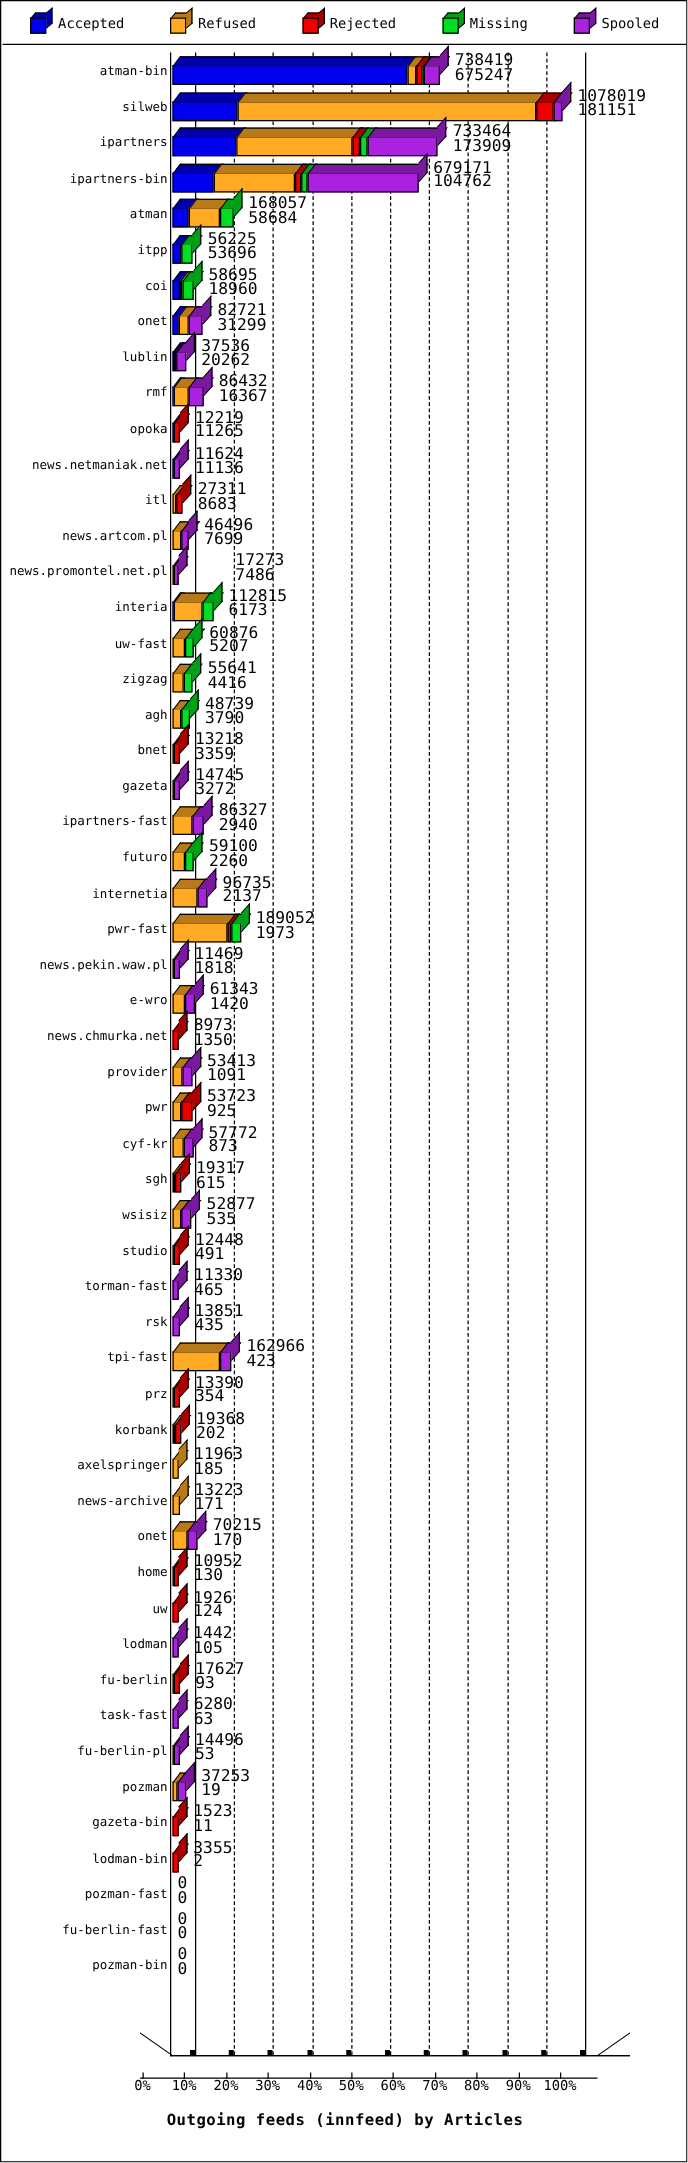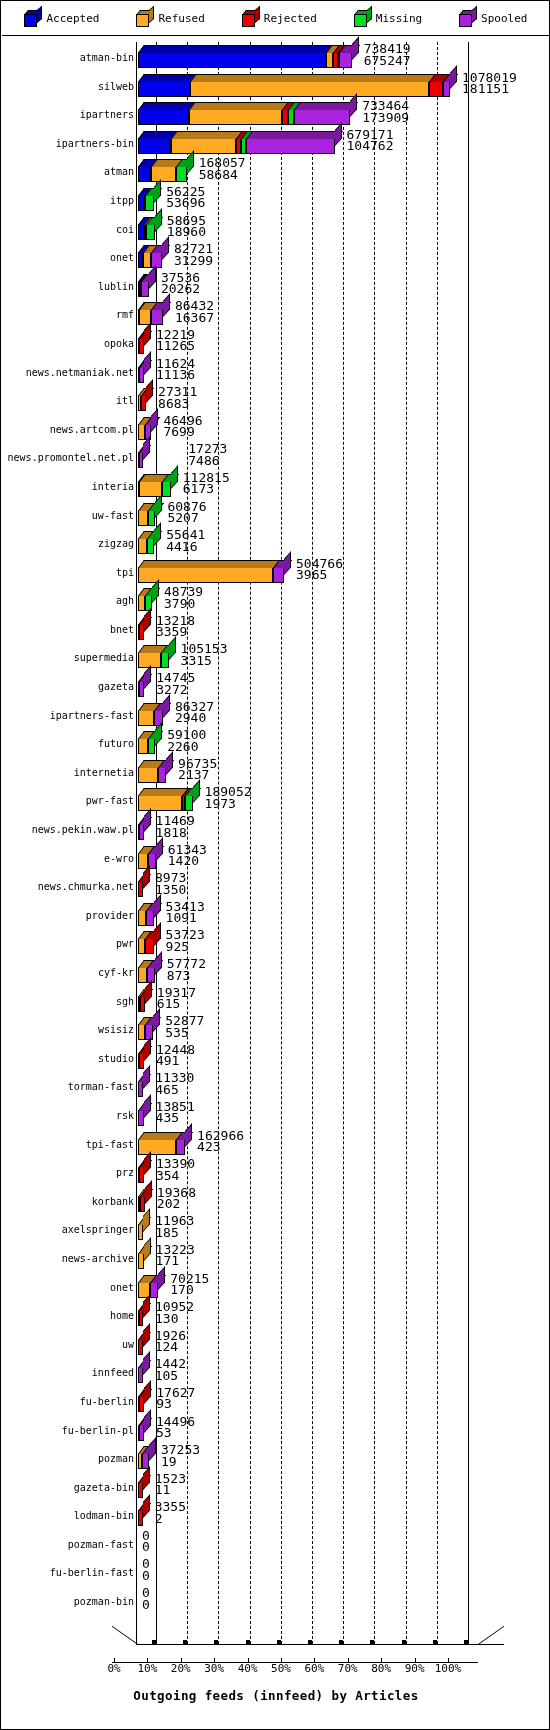--- a/index.html
+++ b/index.html
@@ -488,38 +488,20 @@
               </div>
               <div class="endcap" style="left: 16.224px; background: rgb(0, 159, 24);"></div>
             </div>
             <div class="vals" style="left: 28.224px;">
               <div>55641</div>
               <div>4416</div>
             </div>
           </div>
         </div>
         <div class="row">
-          <div class="rlabel">tpi</div>
-          <div class="bararea">
-            <div class="bar">
-              <div class="seg" style="left: 0px; width: 135.096px; background: rgb(255, 170, 34);">
-                <span class="stop" style="width: 137.096px; background: rgb(184, 122, 24);"></span>
-              </div>
-              <div class="seg" style="left: 135.096px; width: 10.92px; background: rgb(170, 34, 221);">
-                <span class="stop" style="width: 12.92px; background: rgb(122, 24, 159);"></span>
-              </div>
-              <div class="endcap" style="left: 146.016px; background: rgb(122, 24, 159);"></div>
-            </div>
-            <div class="vals" style="left: 158.016px;">
-              <div>504766</div>
-              <div>3965</div>
-            </div>
-          </div>
-        </div>
-        <div class="row">
           <div class="rlabel">agh</div>
           <div class="bararea">
             <div class="bar">
               <div class="seg" style="left: 0px; width: 6.864px; background: rgb(255, 170, 34);">
                 <span class="stop" style="width: 8.864px; background: rgb(184, 122, 24);"></span>
               </div>
               <div class="seg" style="left: 6.864px; width: 7.176px; background: rgb(0, 221, 34);">
                 <span class="stop" style="width: 9.176px; background: rgb(0, 159, 24);"></span>
               </div>
               <div class="endcap" style="left: 14.04px; background: rgb(0, 159, 24);"></div>
@@ -542,38 +524,20 @@
               </div>
               <div class="endcap" style="left: 5.928px; background: rgb(171, 0, 0);"></div>
             </div>
             <div class="vals" style="left: 17.928px;">
               <div>13218</div>
               <div>3359</div>
             </div>
           </div>
         </div>
         <div class="row">
-          <div class="rlabel">supermedia</div>
-          <div class="bararea">
-            <div class="bar">
-              <div class="seg" style="left: 0px; width: 23.088px; background: rgb(255, 170, 34);">
-                <span class="stop" style="width: 25.088px; background: rgb(184, 122, 24);"></span>
-              </div>
-              <div class="seg" style="left: 23.088px; width: 7.488px; background: rgb(0, 221, 34);">
-                <span class="stop" style="width: 9.488px; background: rgb(0, 159, 24);"></span>
-              </div>
-              <div class="endcap" style="left: 30.576px; background: rgb(0, 159, 24);"></div>
-            </div>
-            <div class="vals" style="left: 42.576px;">
-              <div>105153</div>
-              <div>3315</div>
-            </div>
-          </div>
-        </div>
-        <div class="row">
           <div class="rlabel">gazeta</div>
           <div class="bararea">
             <div class="bar">
               <div class="seg" style="left: 0px; width: 2px; background: rgb(255, 170, 34);">
                 <span class="stop" style="width: 4px; background: rgb(184, 122, 24);"></span>
               </div>
               <div class="seg" style="left: 0.936px; width: 5.304px; background: rgb(170, 34, 221);">
                 <span class="stop" style="width: 7.304px; background: rgb(122, 24, 159);"></span>
               </div>
               <div class="endcap" style="left: 6.24px; background: rgb(122, 24, 159);"></div>
@@ -977,21 +941,21 @@
               </div>
               <div class="endcap" style="left: 4.68px; background: rgb(171, 0, 0);"></div>
             </div>
             <div class="vals" style="left: 16.68px;">
               <div>1926</div>
               <div>124</div>
             </div>
           </div>
         </div>
         <div class="row">
-          <div class="rlabel">innfeed</div>
+          <div class="rlabel">lodman</div>
           <div class="bararea">
             <div class="bar">
               <div class="seg" style="left: 0px; width: 4.68px; background: rgb(170, 34, 221);">
                 <span class="stop" style="width: 6.68px; background: rgb(122, 24, 159);"></span>
               </div>
               <div class="endcap" style="left: 4.68px; background: rgb(122, 24, 159);"></div>
             </div>
             <div class="vals" style="left: 16.68px;">
               <div>1442</div>
               <div>105</div>
@@ -1006,20 +970,35 @@
                 <span class="stop" style="width: 4px; background: rgb(184, 122, 24);"></span>
               </div>
               <div class="seg" style="left: 1.248px; width: 4.992px; background: rgb(238, 0, 0);">
                 <span class="stop" style="width: 6.992px; background: rgb(171, 0, 0);"></span>
               </div>
               <div class="endcap" style="left: 6.24px; background: rgb(171, 0, 0);"></div>
             </div>
             <div class="vals" style="left: 18.24px;">
               <div>17627</div>
               <div>93</div>
+            </div>
+          </div>
+        </div>
+        <div class="row">
+          <div class="rlabel">task-fast</div>
+          <div class="bararea">
+            <div class="bar">
+              <div class="seg" style="left: 0px; width: 4.992px; background: rgb(170, 34, 221);">
+                <span class="stop" style="width: 6.992px; background: rgb(122, 24, 159);"></span>
+              </div>
+              <div class="endcap" style="left: 4.992px; background: rgb(122, 24, 159);"></div>
+            </div>
+            <div class="vals" style="left: 16.992px;">
+              <div>6280</div>
+              <div>63</div>
             </div>
           </div>
         </div>
         <div class="row">
           <div class="rlabel">fu-berlin-pl</div>
           <div class="bararea">
             <div class="bar">
               <div class="seg" style="left: 0px; width: 2px; background: rgb(255, 170, 34);">
                 <span class="stop" style="width: 4px; background: rgb(184, 122, 24);"></span>
               </div>

